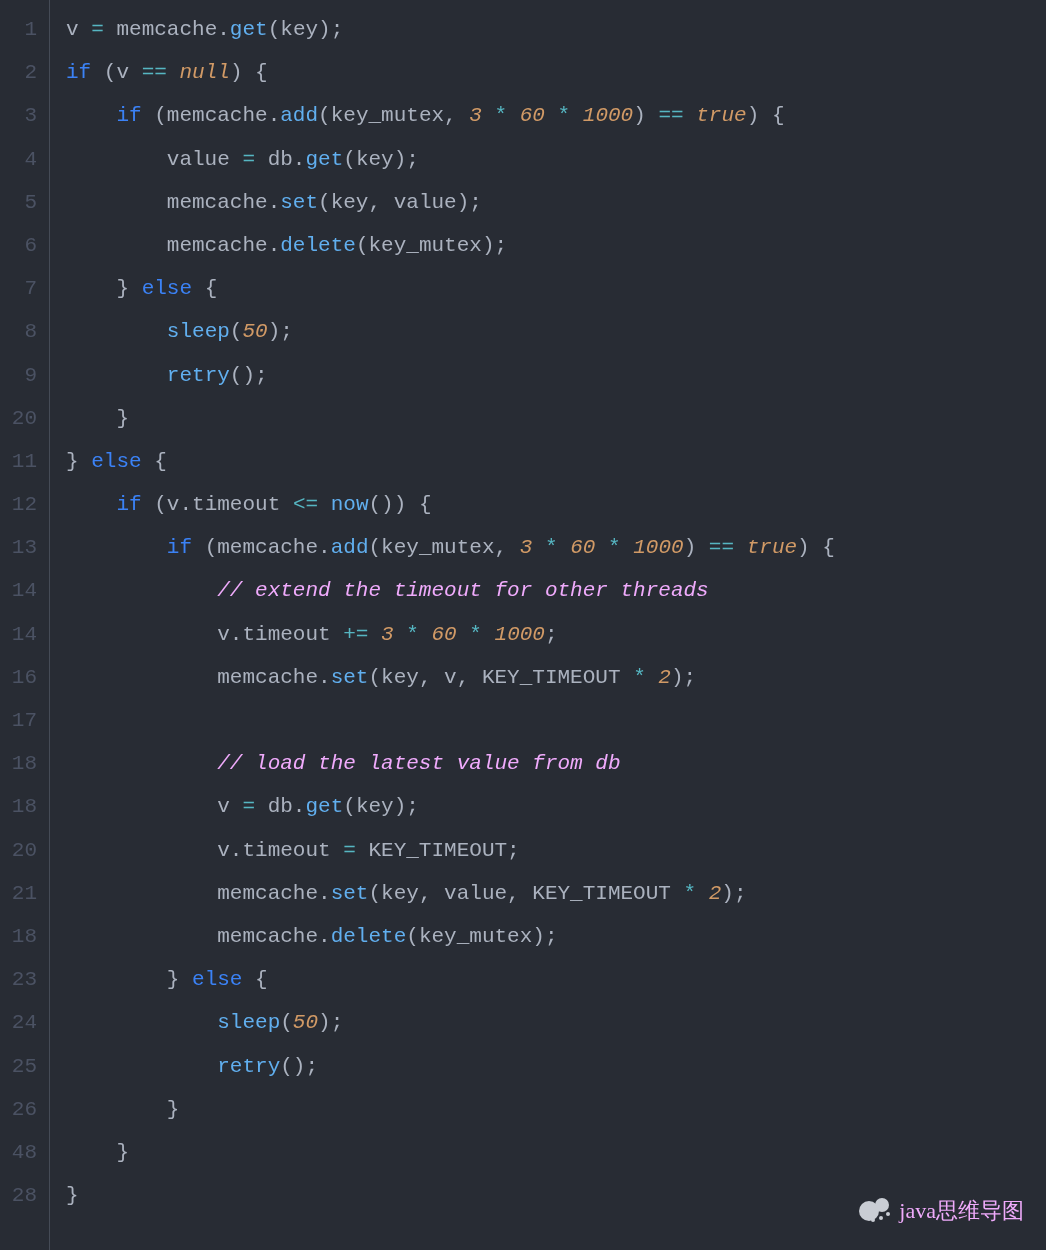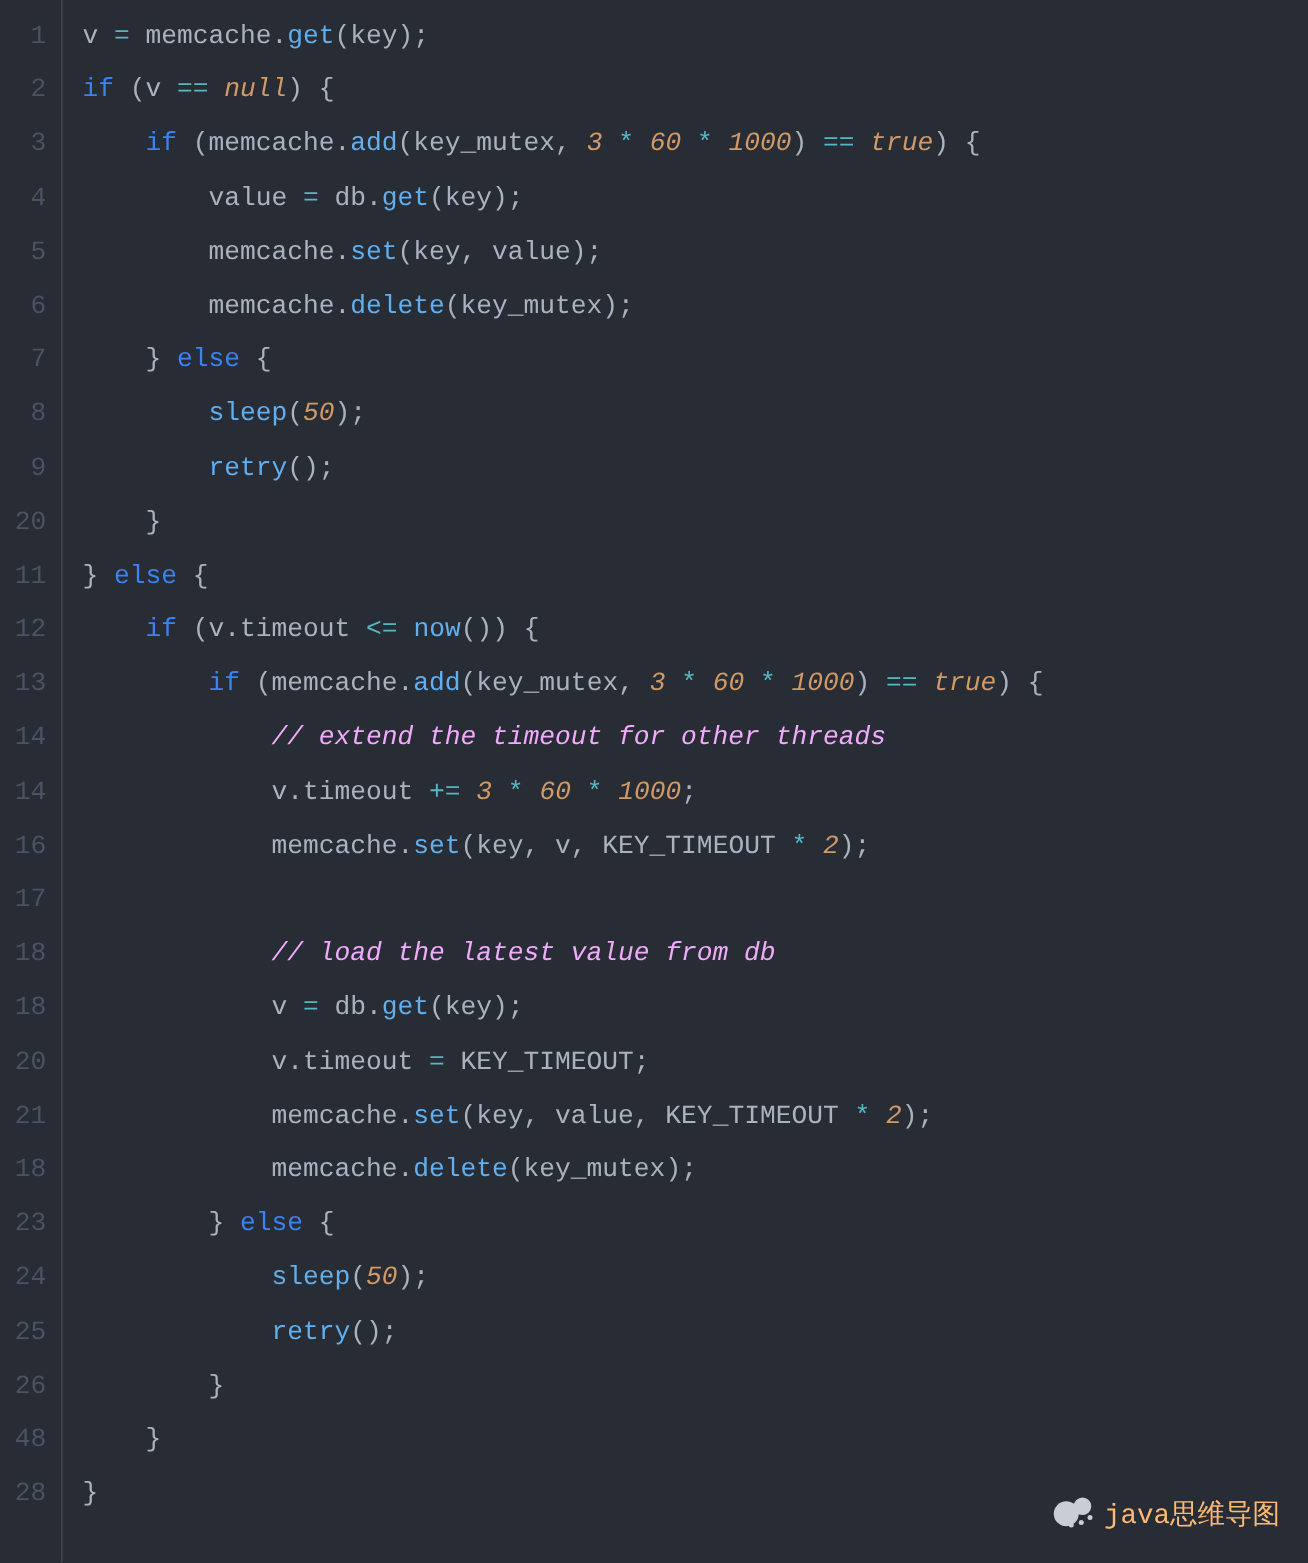--- a/index.html
+++ b/index.html
@@ -46,22 +46,22 @@
   .op { color: #56b6c2; } 
   .comment { color: #f0abfc; font-style: italic; }
   .id { color: #abb2bf; }
   .watermark {
     position: absolute;
     bottom: 22px;
     right: 22px;
     display: flex;
     align-items: center;
     gap: 6px;
-    color: #fdba74;
-    font-family: Liberation Mono, monospace;
+    color: #f0abfc;
+    font-family: Liberation Serif, serif;
     font-size: 22px;
     background: rgba(40,44,52,0.15);
   }
   .wm-icon {
     width: 34px;
     height: 34px;
     position: relative;
   }
   .wm-icon .c1, .wm-icon .c2 {
     position: absolute;

